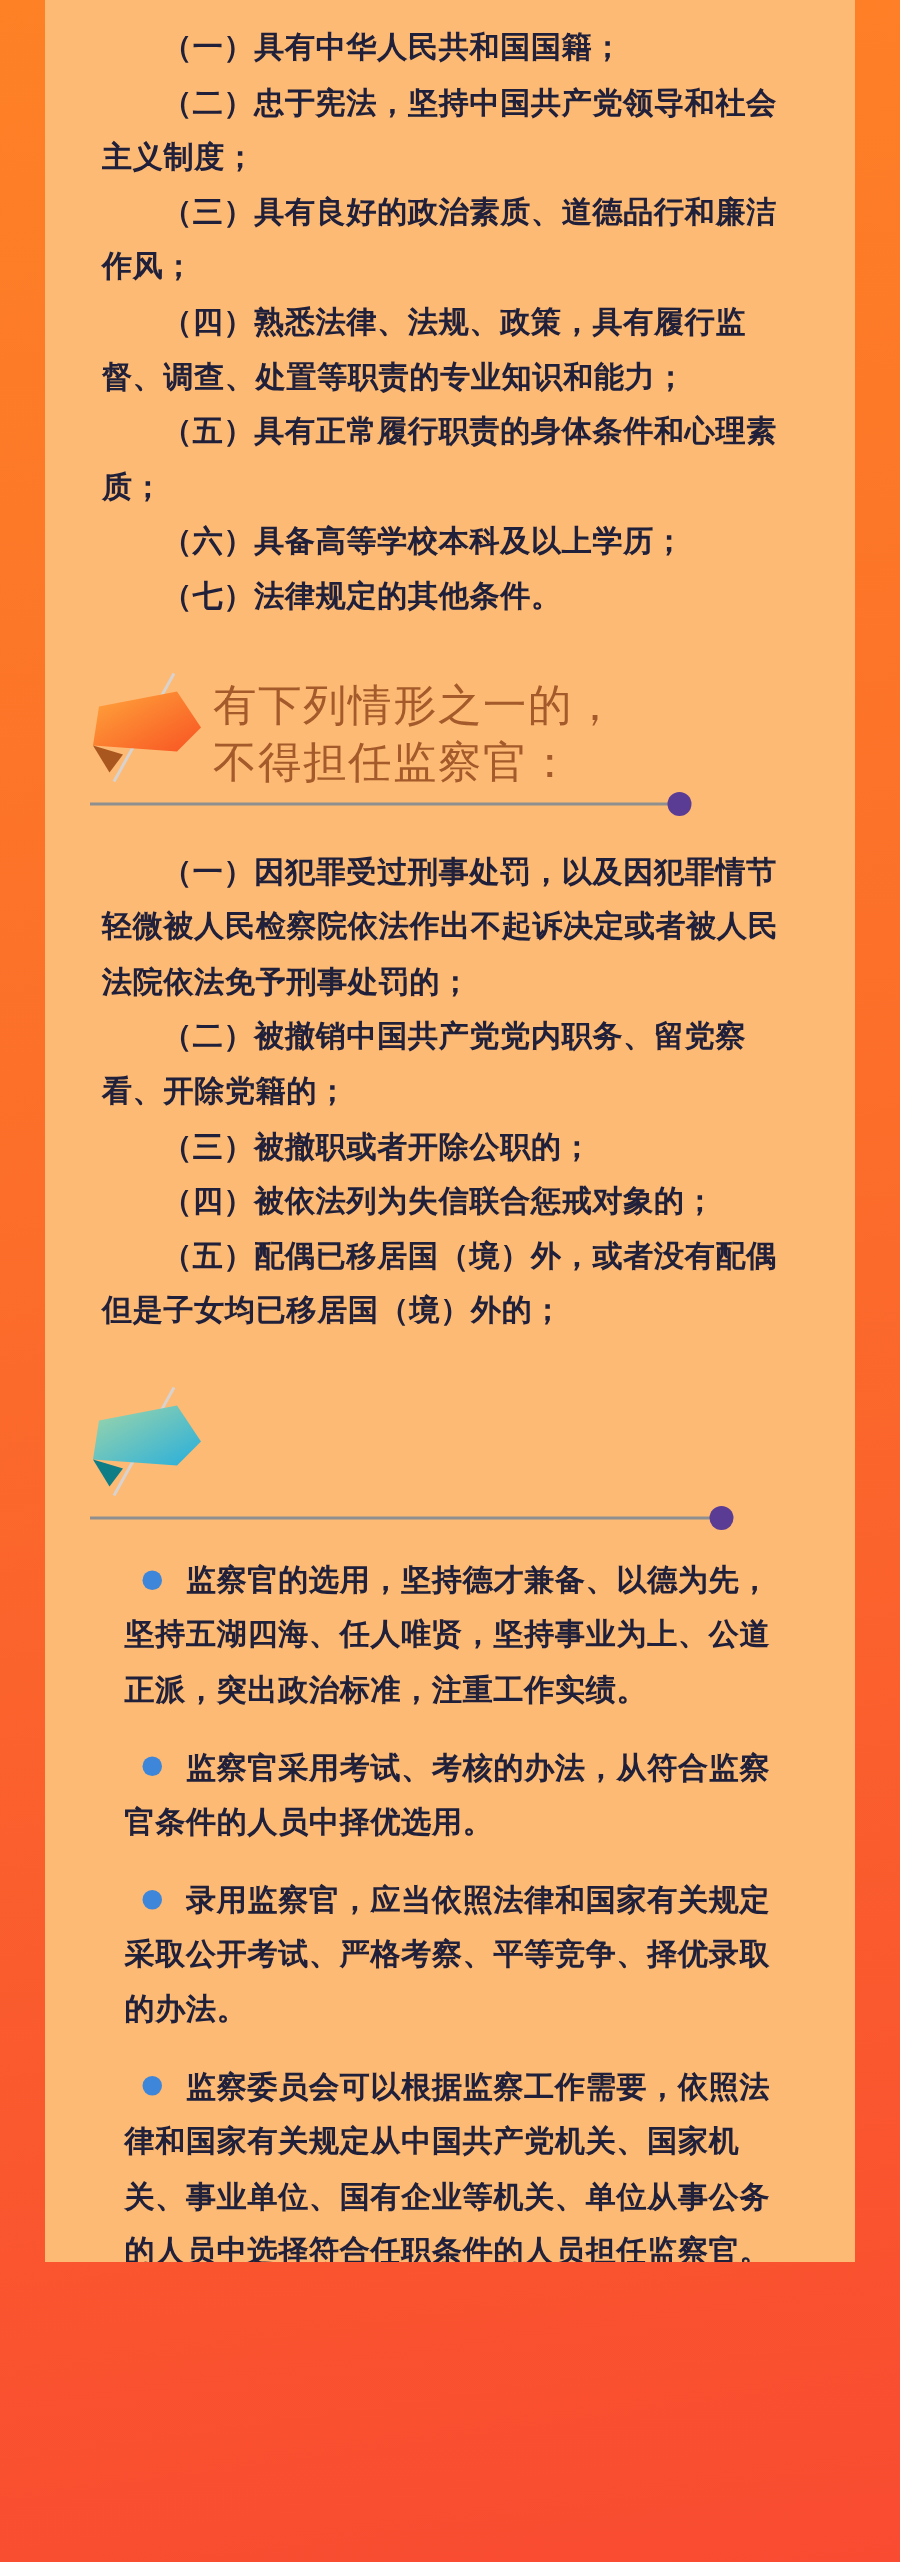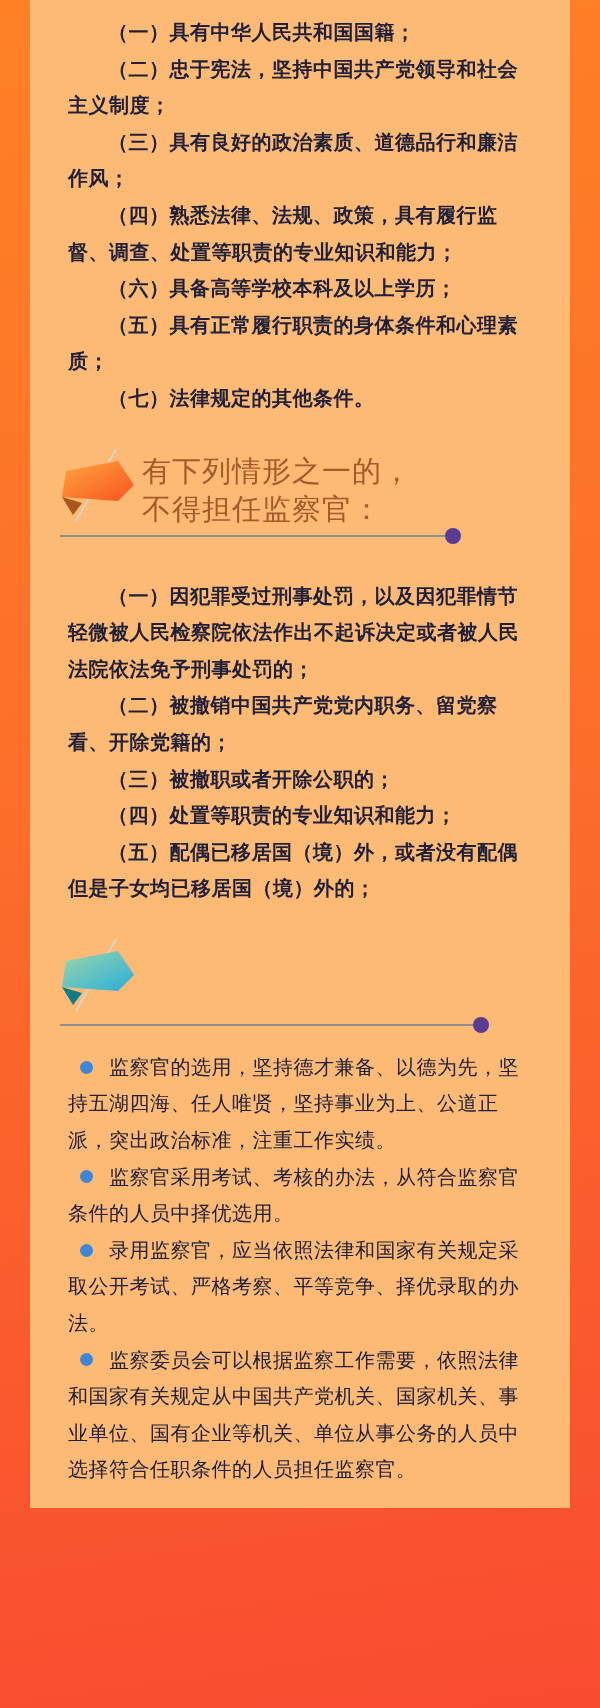--- a/index.html
+++ b/index.html
@@ -20,43 +20,43 @@
   .section-header { display:flex; align-items:flex-start; margin:30px 0 0 -14px; }
   .header-icon { width:88px; height:76px; flex:0 0 auto; }
   .header-text { font-weight:400; font-size:29px; line-height:38px; margin-top:5px; letter-spacing:1px; }
   .orange-text { color:#A45A2A; }
   .blue-text { color:#1E6FB6; margin-top:9px; }
   .divider { display:flex; align-items:center; height:16px; margin-left:-8px; }
   .divider .line { height:2px; background:#8F8F8F; }
   .divider .dot { width:16px; height:16px; border-radius:50%; background:#5B3C95; margin-left:-1px; flex:0 0 auto; }
   .divider-1 .line { width:386px; }
   .divider-2 .line { width:414px; }
-  .list-b { margin-top:34px; }
+  .list-b { margin-top:20px; }
   .bullets { margin-top:16px; }
   .bullet-para {
-    margin:0; font-size:20px; line-height:36.6px; font-weight:400;
+    margin:15px; font-size:20px; line-height:36.6px; font-weight:700;
     color:#20203A; letter-spacing:0.5px;
   }
   .bullet-dot {
     display:inline-block; width:13px; height:13px; border-radius:50%;
     background:#3E86DA; margin:0 16px 3px 12px; vertical-align:middle;
   }
 </style>
 </head>
 <body>
 
 <div class="panel">
 
   <section>
     <p class="body-text">（一）具有中华人民共和国国籍；</p>
     <p class="body-text">（二）忠于宪法，坚持中国共产党领导和社会主义制度；</p>
     <p class="body-text">（三）具有良好的政治素质、道德品行和廉洁作风；</p>
     <p class="body-text">（四）熟悉法律、法规、政策，具有履行监督、调查、处置等职责的专业知识和能力；</p>
+    <p class="body-text">（五）具有正常履行职责的身体条件和心理素质；</p>
     <p class="body-text">（六）具备高等学校本科及以上学历；</p>
-    <p class="body-text">（五）具有正常履行职责的身体条件和心理素质；</p>
     <p class="body-text">（七）法律规定的其他条件。</p>
   </section>
 
   <div class="section-header">
     <span>
       <svg class="header-icon" viewBox="0 0 88 76">
         <defs>
           <linearGradient id="og" x1="0" y1="0" x2="1" y2="1">
             <stop offset="0" stop-color="#FFA63C"></stop>
             <stop offset="1" stop-color="#F85322"></stop>
@@ -74,21 +74,21 @@
   </div>
   <div class="divider divider-1">
     <span class="line"></span>
     <span class="dot"></span>
   </div>
 
   <section class="list-b">
     <p class="body-text">（一）因犯罪受过刑事处罚，以及因犯罪情节轻微被人民检察院依法作出不起诉决定或者被人民法院依法免予刑事处罚的；</p>
     <p class="body-text">（二）被撤销中国共产党党内职务、留党察看、开除党籍的；</p>
     <p class="body-text">（三）被撤职或者开除公职的；</p>
-    <p class="body-text">（四）处置等职责的专业知识和能力；</p>
+    <p class="body-text">（四）被依法列为失信联合惩戒对象的；</p>
     <p class="body-text">（五）配偶已移居国（境）外，或者没有配偶但是子女均已移居国（境）外的；</p>
   </section>
 
   <div class="section-header">
     <span>
       <svg class="header-icon" viewBox="0 0 88 76">
         <defs>
           <linearGradient id="tg" x1="0" y1="0" x2="1" y2="1">
             <stop offset="0" stop-color="#9FD6A8"></stop>
             <stop offset="1" stop-color="#28AEDC"></stop>

